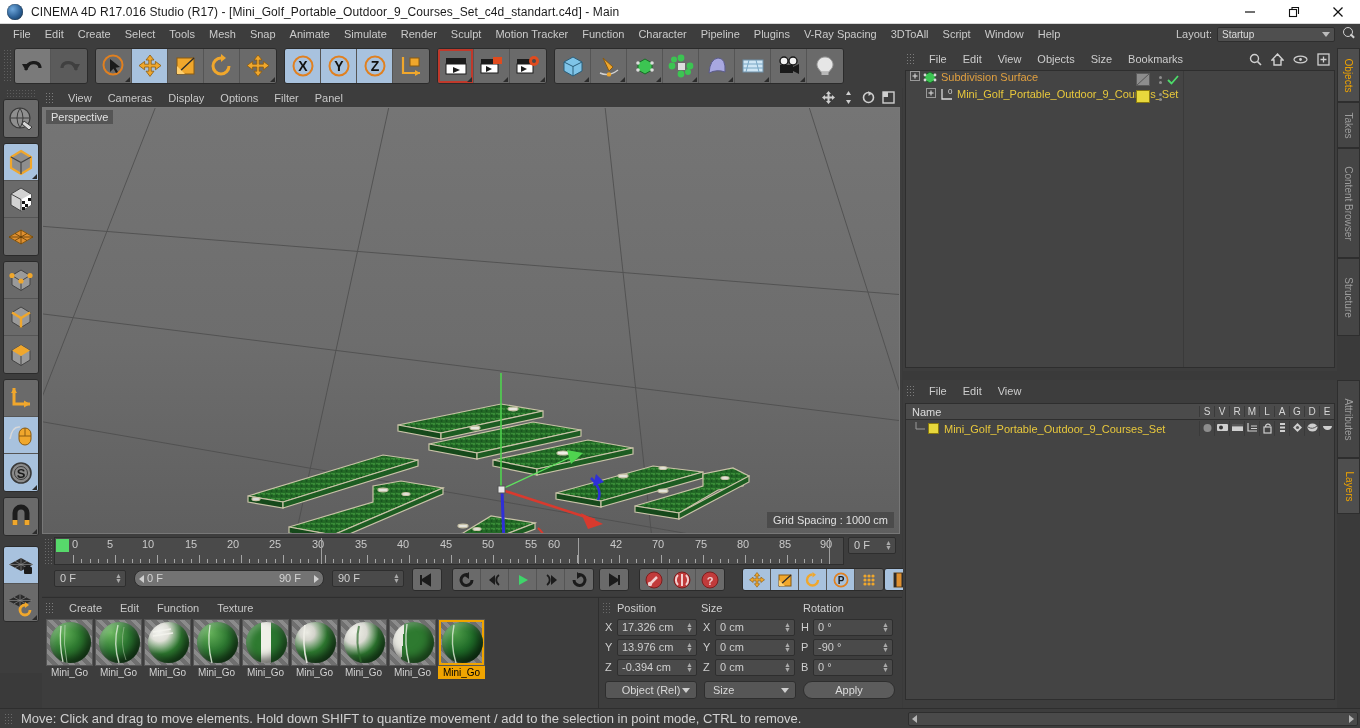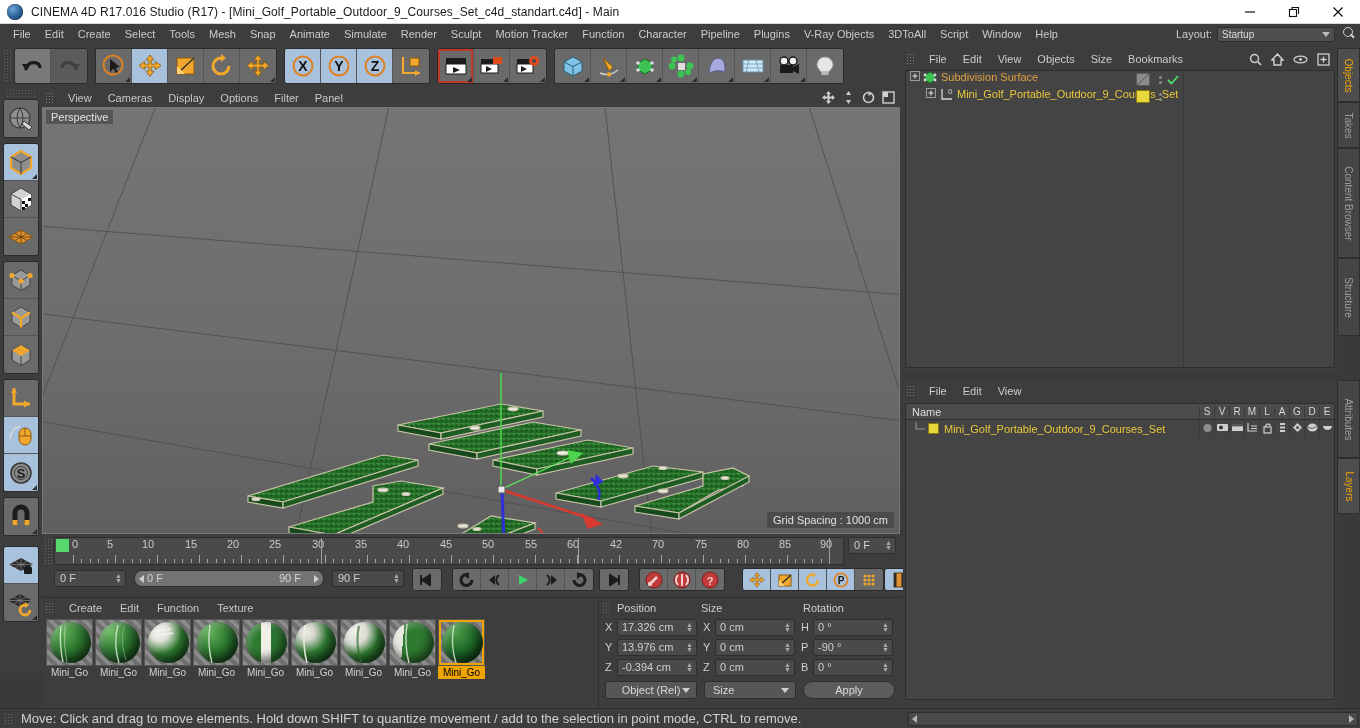--- a/index.html
+++ b/index.html
@@ -184,21 +184,21 @@
     <div class="menu-item">Snap</div>
     <div class="menu-item">Animate</div>
     <div class="menu-item">Simulate</div>
     <div class="menu-item">Render</div>
     <div class="menu-item">Sculpt</div>
     <div class="menu-item">Motion Tracker</div>
     <div class="menu-item">Function</div>
     <div class="menu-item">Character</div>
     <div class="menu-item">Pipeline</div>
     <div class="menu-item">Plugins</div>
-    <div class="menu-item">V-Ray Objects</div>
+    <div class="menu-item">V-Ray Spacing</div>
     <div class="menu-item">3DToAll</div>
     <div class="menu-item">Script</div>
     <div class="menu-item">Window</div>
     <div class="menu-item">Help</div>
     <div class="layout-wrap">
       <span class="layout-lbl">Layout:</span>
       <div class="layout-sel">
         <span>Startup</span>
         <i class="car"></i>
       </div>
@@ -687,21 +687,21 @@
       <span class="tlnum" style="left:87px">10</span>
       <span class="tlnum" style="left:130px">15</span>
       <span class="tlnum" style="left:172px">20</span>
       <span class="tlnum" style="left:214px">25</span>
       <span class="tlnum" style="left:257px">30</span>
       <span class="tlnum" style="left:300px">35</span>
       <span class="tlnum" style="left:342px">40</span>
       <span class="tlnum" style="left:385px">45</span>
       <span class="tlnum" style="left:427px">50</span>
       <span class="tlnum" style="left:470px">55</span>
-      <span class="tlnum" style="left:512px">60</span>
+      <span class="tlnum" style="left:493px">60</span>
       <span class="tlnum" style="left:555px">42</span>
       <span class="tlnum" style="left:597px">70</span>
       <span class="tlnum" style="left:640px">75</span>
       <span class="tlnum" style="left:682px">80</span>
       <span class="tlnum" style="left:724px">85</span>
       <span class="tlnum" style="left:765px">90</span>
       <svg width="786" height="9" style="position:absolute;left:1px;bottom:1px">
         <g stroke="#9a9a9a" stroke-width="1">
           
         </g>

